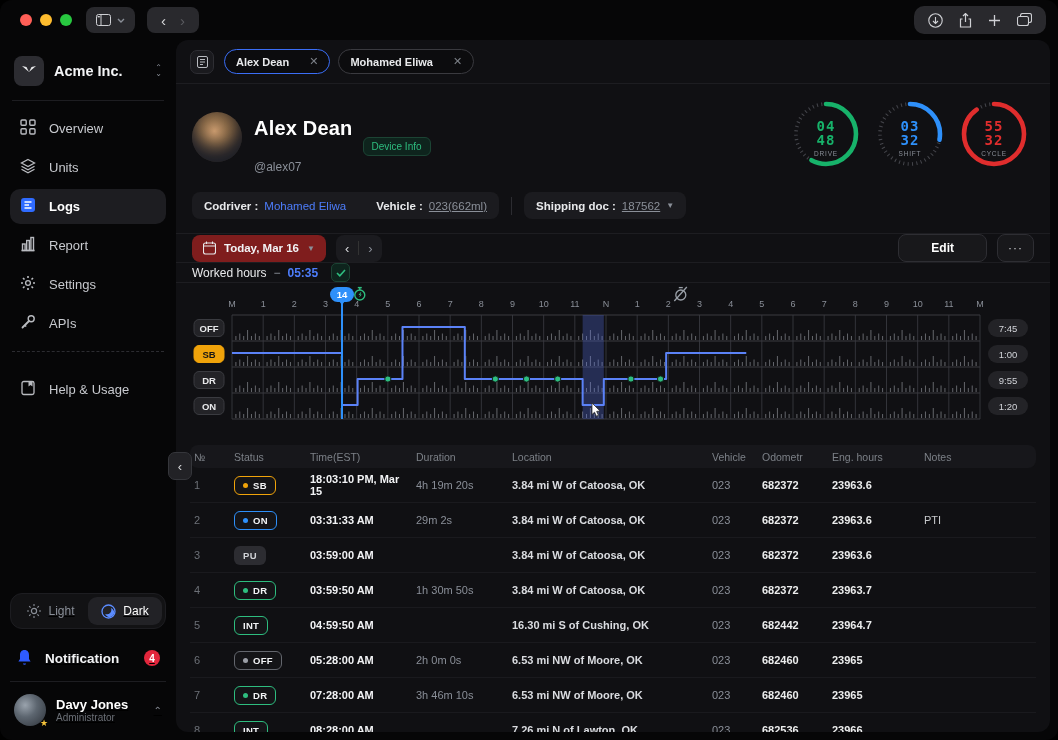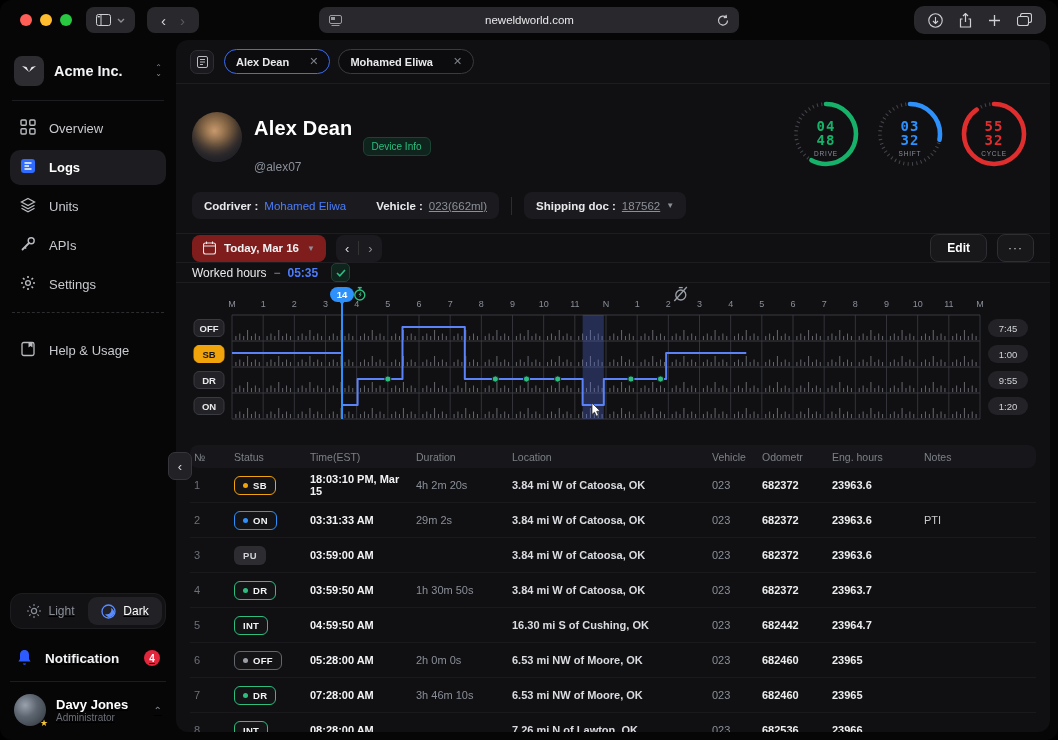--- a/index.html
+++ b/index.html
@@ -99,21 +99,21 @@
 
   
   .toolbar-row { display:flex; align-items:center; gap:10px; height:44px; padding:0 16px;
     border-top:1px solid #1d1d21; }
   .date-pill { background:#7f1d1d; border-radius:8px; height:27px; display:flex; align-items:center;
     gap:8px; padding:0 11px; color:#f2f3f5; font-size:11.5px; font-weight:bold; }
   .pn-pill { background:#1b1b1f; border-radius:8px; height:27px; display:flex; align-items:center; }
   .pn-pill span { padding:0 9px; color:#d8d9dc; font-size:13px; }
   .pn-pill .sep { width:1px; height:14px; background:#333; padding:0; }
   .edit-btn { margin-left:auto; background:#18181b; border:1px solid #2e2e33; border-radius:8px;
-    height:28px; padding:0 16px; color:#fff; font-size:12px; font-weight:bold; }
+    height:28px; padding:0 32px; color:#fff; font-size:12px; font-weight:bold; }
   .more-btn { background:#18181b; border:1px solid #2e2e33; border-radius:8px; height:28px;
     padding:0 10px; color:#cfd0d4; font-size:12px; letter-spacing:1px; }
 
   
   .worked-row { display:flex; align-items:center; gap:7px; height:37px; padding:0 16px;
     border-top:1px solid #1d1d21; border-bottom:1px solid #1d1d21; }
   .worked-label { color:#e8e9eb; font-size:12px; }
   .worked-dash { color:#8a8f98; font-size:12px; }
   .worked-val { color:#4d7dfb; font-size:12px; font-weight:bold; }
   .check-ic { width:19px; height:19px; border-radius:5px; background:#0e241d; border:1px solid #1c4434;
@@ -158,32 +158,20 @@
           <rect x="1.6" y="2" width="2.2" height="1.4" fill="#cfd0d4"></rect>
         </svg>
       <svg width="8" height="5" viewBox="0 0 8 5">
           <path d="M1 1l3 3 3-3" stroke="#8a8f98" fill="none" stroke-width="1.4"></path>
         </svg>
     </button>
     <div class="chip navchip" style="margin-left:12px">
       <span>‹</span>
       <span class="dim">›</span>
     </div>
-    <div class="urlbar">
-      <svg width="13" height="11" viewBox="0 0 13 11">
-          <rect x=".5" y=".5" width="12" height="8" rx="1.5" fill="none" stroke="#9a9ca2"></rect>
-          <line x1="2.5" y1="10.5" x2="10.5" y2="10.5" stroke="#9a9ca2"></line>
-          <rect x="2" y="2" width="4" height="3" fill="#9a9ca2"></rect>
-        </svg>
-      <span class="url">neweldworld.com</span>
-      <svg width="12" height="13" viewBox="0 0 12 13">
-          <path d="M10.5 6.5a4.5 4.5 0 1 1-1.4-3.2" fill="none" stroke="#c9cacd" stroke-width="1.2"></path>
-          <path d="M9 .8l.4 2.6-2.6.3" fill="none" stroke="#c9cacd" stroke-width="1.2"></path>
-        </svg>
-    </div>
     <div class="chrome-right">
       <svg width="15" height="15" viewBox="0 0 15 15">
           <circle cx="7.5" cy="7.5" r="6.7" fill="none" stroke="#cfd0d4" stroke-width="1.1"></circle>
           <path d="M7.5 4v6M5 8l2.5 2.5L10 8" fill="none" stroke="#cfd0d4" stroke-width="1.1"></path>
         </svg>
       <svg width="13" height="15" viewBox="0 0 13 15">
           <path d="M6.5 1v8M4 3l2.5-2.5L9 3" fill="none" stroke="#cfd0d4" stroke-width="1.2"></path>
           <path d="M3.5 6H1.5v8h10V6H9.5" fill="none" stroke="#cfd0d4" stroke-width="1.2"></path>
         </svg>
       <svg width="13" height="13" viewBox="0 0 13 13">
@@ -214,62 +202,73 @@
    <span><svg width="16" height="16" viewBox="0 0 16 16">
                 <g fill="none" stroke="#b9bbc0" stroke-width="1.4">
                   <rect x="1" y="1" width="5.2" height="5.2" rx="1"></rect>
                   <rect x="9.8" y="1" width="5.2" height="5.2" rx="1"></rect>
                   <rect x="1" y="9.8" width="5.2" height="5.2" rx="1"></rect>
                   <rect x="9.8" y="9.8" width="5.2" height="5.2" rx="1"></rect>
                 </g>
               </svg></span>
             <span>Overview</span>
           </div>
-          <div class="nav-item active">
-   <span><svg width="16" height="16" viewBox="0 0 16 16">
-                <rect x="1" y="1" width="14" height="14" rx="3" fill="#2f6bff"></rect>
-                <line x1="4.5" y1="5" x2="11.5" y2="5" stroke="#fff" stroke-width="1.5"></line>
-                <line x1="4.5" y1="8" x2="9" y2="8" stroke="#fff" stroke-width="1.5"></line>
-                <line x1="4.5" y1="11" x2="11.5" y2="11" stroke="#fff" stroke-width="1.5"></line>
-              </svg></span>
-            <span>Logs</span>
-          </div>
           <div class="nav-item">
    <span><svg width="16" height="16" viewBox="0 0 16 16">
                 <g fill="none" stroke="#b9bbc0" stroke-width="1.3">
                   <path d="M8 1.5L14.5 5 8 8.5 1.5 5z"></path>
                   <path d="M1.5 8.2L8 11.7l6.5-3.5"></path>
                   <path d="M1.5 11.2L8 14.7l6.5-3.5"></path>
                 </g>
               </svg></span>
             <span>Units</span>
           </div>
+          <div class="nav-item active">
+   <span><svg width="16" height="16" viewBox="0 0 16 16">
+                <rect x="1" y="1" width="14" height="14" rx="3" fill="#2f6bff"></rect>
+                <line x1="4.5" y1="5" x2="11.5" y2="5" stroke="#fff" stroke-width="1.5"></line>
+                <line x1="4.5" y1="8" x2="9" y2="8" stroke="#fff" stroke-width="1.5"></line>
+                <line x1="4.5" y1="11" x2="11.5" y2="11" stroke="#fff" stroke-width="1.5"></line>
+              </svg></span>
+            <span>Logs</span>
+          </div>
           <div class="nav-item">
    <span><svg width="16" height="16" viewBox="0 0 16 16">
-                <circle cx="11.2" cy="4.8" r="3" fill="none" stroke="#b9bbc0" stroke-width="1.4"></circle>
-                <line x1="9" y1="7" x2="2.5" y2="13.5" stroke="#b9bbc0" stroke-width="1.8" stroke-linecap="round"></line>
-                <line x1="4.8" y1="11.2" x2="6.2" y2="12.6" stroke="#b9bbc0" stroke-width="1.4"></line>
+                <g fill="none" stroke="#b9bbc0" stroke-width="1.4">
+                  <line x1="1.5" y1="14.5" x2="14.5" y2="14.5"></line>
+                  <rect x="2.5" y="8" width="2.6" height="6.5"></rect>
+                  <rect x="6.7" y="4.5" width="2.6" height="10"></rect>
+                  <rect x="10.9" y="1.5" width="2.6" height="13"></rect>
+                </g>
               </svg></span>
-            <span>APIs</span>
+            <span>Report</span>
           </div>
           <div class="nav-item">
    <span><svg width="16" height="16" viewBox="0 0 16 16">
                 <circle cx="8" cy="8" r="2.4" fill="none" stroke="#b9bbc0" stroke-width="1.3"></circle>
                 <g stroke="#b9bbc0" stroke-width="1.6">
                   <line x1="8" y1="1" x2="8" y2="3"></line>
                   <line x1="8" y1="13" x2="8" y2="15"></line>
                   <line x1="1" y1="8" x2="3" y2="8"></line>
                   <line x1="13" y1="8" x2="15" y2="8"></line>
                   <line x1="3" y1="3" x2="4.5" y2="4.5"></line>
                   <line x1="11.5" y1="11.5" x2="13" y2="13"></line>
                   <line x1="3" y1="13" x2="4.5" y2="11.5"></line>
                   <line x1="11.5" y1="4.5" x2="13" y2="3"></line>
                 </g>
               </svg></span>
             <span>Settings</span>
+          </div>
+          <div class="nav-item">
+   <span><svg width="16" height="16" viewBox="0 0 16 16">
+                <circle cx="11.2" cy="4.8" r="3" fill="none" stroke="#b9bbc0" stroke-width="1.4"></circle>
+                <line x1="9" y1="7" x2="2.5" y2="13.5" stroke="#b9bbc0" stroke-width="1.8" stroke-linecap="round"></line>
+                <line x1="4.8" y1="11.2" x2="6.2" y2="12.6" stroke="#b9bbc0" stroke-width="1.4"></line>
+              </svg></span>
+            <span>APIs</span>
           </div>
         </nav>
       <div class="nav-dash"></div>
       <nav id="help-list">
           <div class="nav-item">
    <span><svg width="16" height="16" viewBox="0 0 16 16">
                 <rect x="2" y="1.5" width="12" height="13" rx="1.8" fill="none" stroke="#b9bbc0" stroke-width="1.3"></rect>
                 <path d="M8.5 1.5v5l2-1.4 2 1.4v-5" fill="#b9bbc0"></path>
               </svg></span>
             <span>Help &amp; Usage</span>
@@ -1231,21 +1230,21 @@
             <div>Vehicle</div>
             <div>Odometr</div>
             <div>Eng. hours</div>
             <div>Notes</div>
           </div>
         <div id="table-body">
             <div class="tr">
    <div class="c-no">1</div>
    <div><span class="badge" style="border-color:#f0a30a"><i style="background:#f0a30a"></i>SB</span></div>
    <div class="c-time">18:03:10 PM, Mar 15</div>
-   <div class="c-dur">4h 2m 20s</div>
+   <div class="c-dur">4h 19m 20s</div>
    <div class="c-loc">3.84 mi W of Catoosa, OK</div>
    <div class="c-veh">023</div>
    <div class="c-odo">682372</div>
    <div class="c-eng">23963.6</div>
    <div class="c-note"></div>
             </div>
             <div class="tr">
    <div class="c-no">2</div>
    <div><span class="badge" style="border-color:#2e90fa"><i style="background:#2e90fa"></i>ON</span></div>
    <div class="c-time">03:31:33 AM</div>

